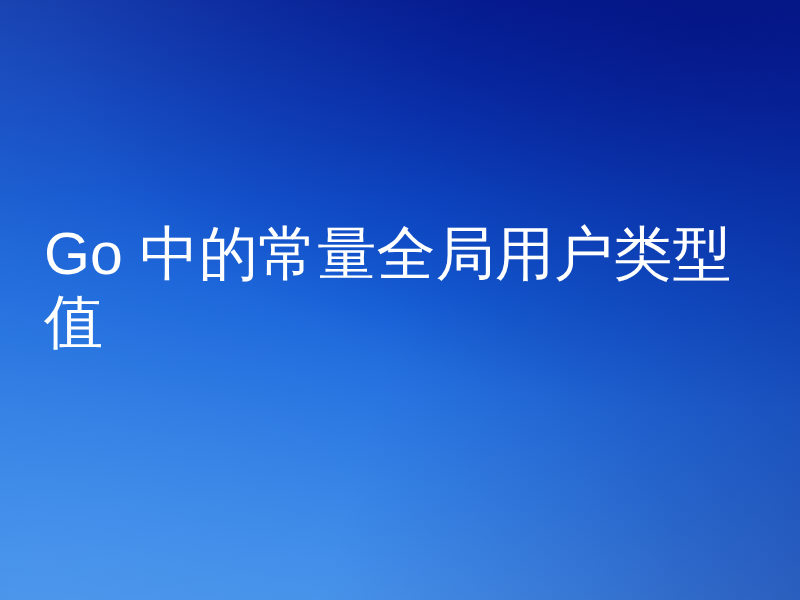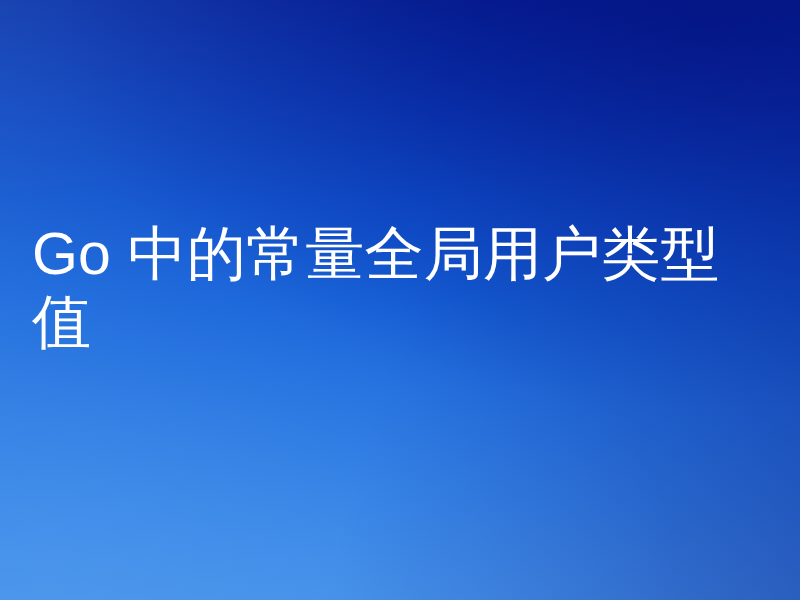--- a/index.html
+++ b/index.html
@@ -63,21 +63,21 @@
     left: 0;
     top: 0;
     width: 800px;
     height: 600px;
     display: flex;
     align-items: center;
     z-index: 3;
   }
 
   #slide-title {
-    margin: 0;
+    margin: 12px;
     padding: 0 56px 0 32px;
     color: #ffffff;
     font-family: "Liberation Sans", "DejaVu Sans", sans-serif;
     font-size: 59px;
     font-weight: 300;
     line-height: 68px;
     letter-spacing: 0.2px;
     text-align: left;
     width: 100%;
     box-sizing: border-box;

